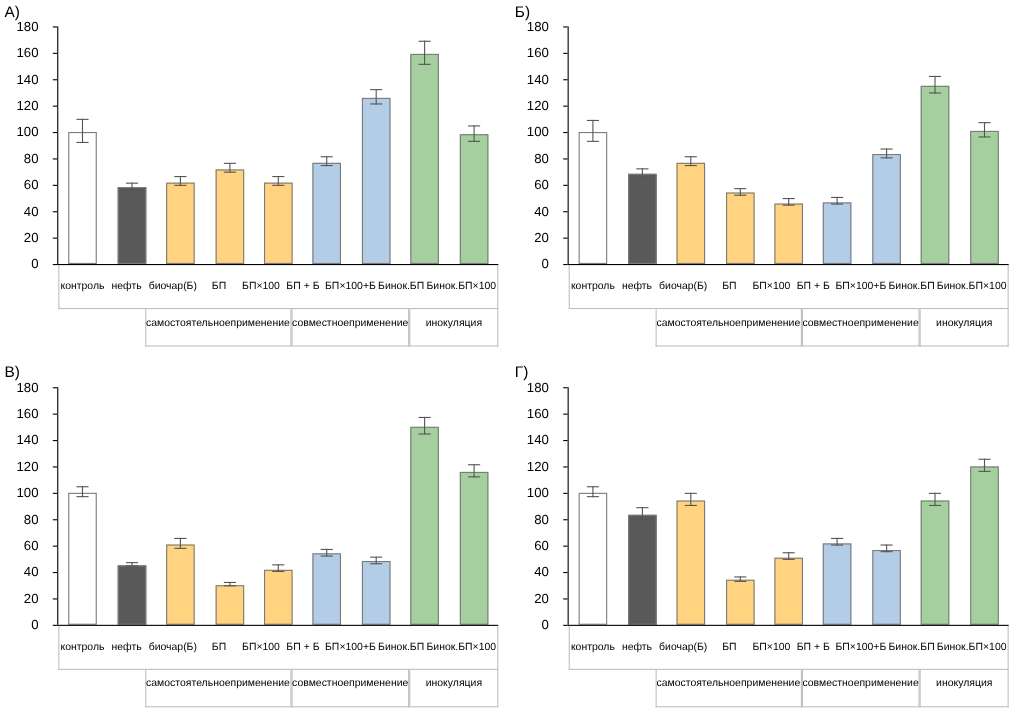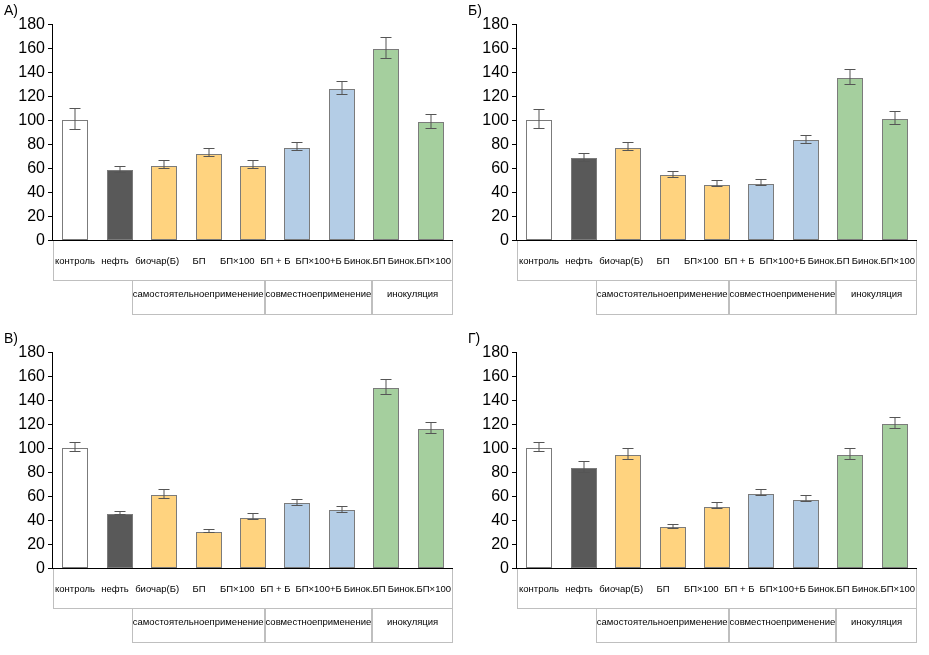--- a/index.html
+++ b/index.html
@@ -3,21 +3,21 @@
 <meta charset="utf-8">
 <style>
   html,body{margin:0;padding:0;background:#ffffff;}
   body{width:929px;height:655px;font-family:"Liberation Sans",sans-serif;color:#000;}
   .grid{position:relative;width:929px;height:655px;}
   .panel{position:absolute;width:464px;height:327px;}
   .panel-label{position:absolute;left:4px;top:2px;font-size:14px;color:#000;}
   .plot-wrap{position:absolute;left:0;top:20px;width:464px;height:300px;}
   .axis-area{position:absolute;left:18px;top:4px;width:436px;height:230px;}
   .yticks{position:absolute;left:0;top:0;width:30px;height:230px;}
-  .ytick{position:absolute;right:3px;font-size:16px;color:#000;transform:translateY(-50%);white-space:nowrap;}
+  .ytick{position:absolute;right:13px;font-size:12px;color:#000;transform:translateY(-50%);white-space:nowrap;}
   .ytickline{position:absolute;left:30px;width:4px;height:1px;background:#000;}
   .yaxis{position:absolute;left:34px;top:0;width:1px;height:216px;background:#000;}
   .plotarea{position:absolute;left:35px;top:0;width:400px;height:216px;}
   .bars{position:absolute;left:0;bottom:0;width:100%;height:216px;display:flex;align-items:flex-end;}
   .slot{flex:1 1 0;height:100%;position:relative;display:flex;align-items:flex-end;justify-content:center;}
   .bar{position:relative;width:26px;border:1px solid #7b7b7b;box-sizing:border-box;}
   .err{position:absolute;left:50%;transform:translateX(-50%);width:1px;background:#555;}
   .err:before,.err:after{content:"";position:absolute;left:-5px;width:11px;height:1px;background:#555;}
   .err:before{top:0;}
   .err:after{bottom:0;}

